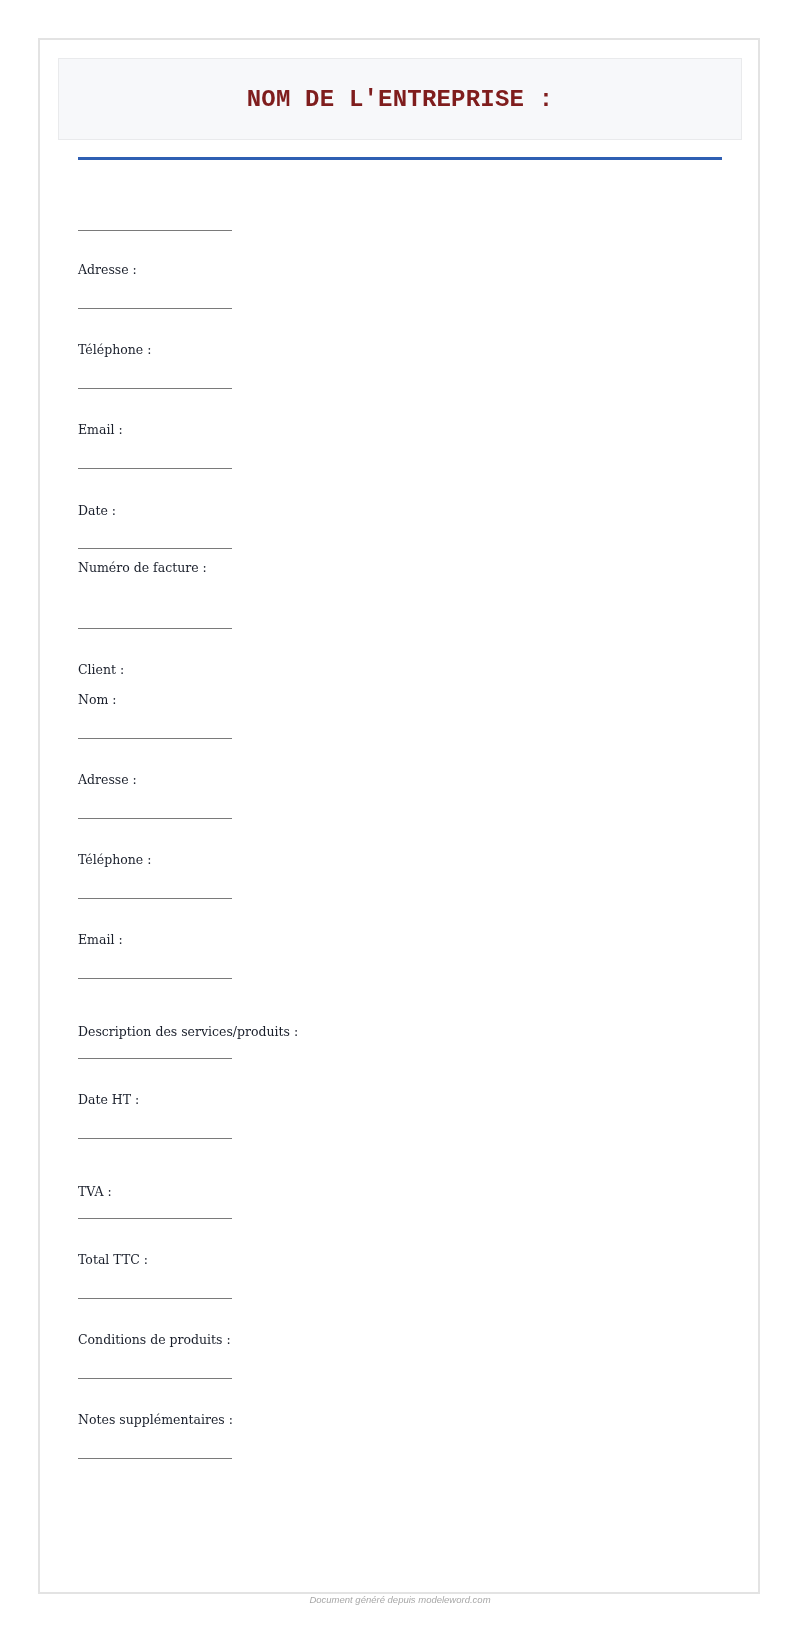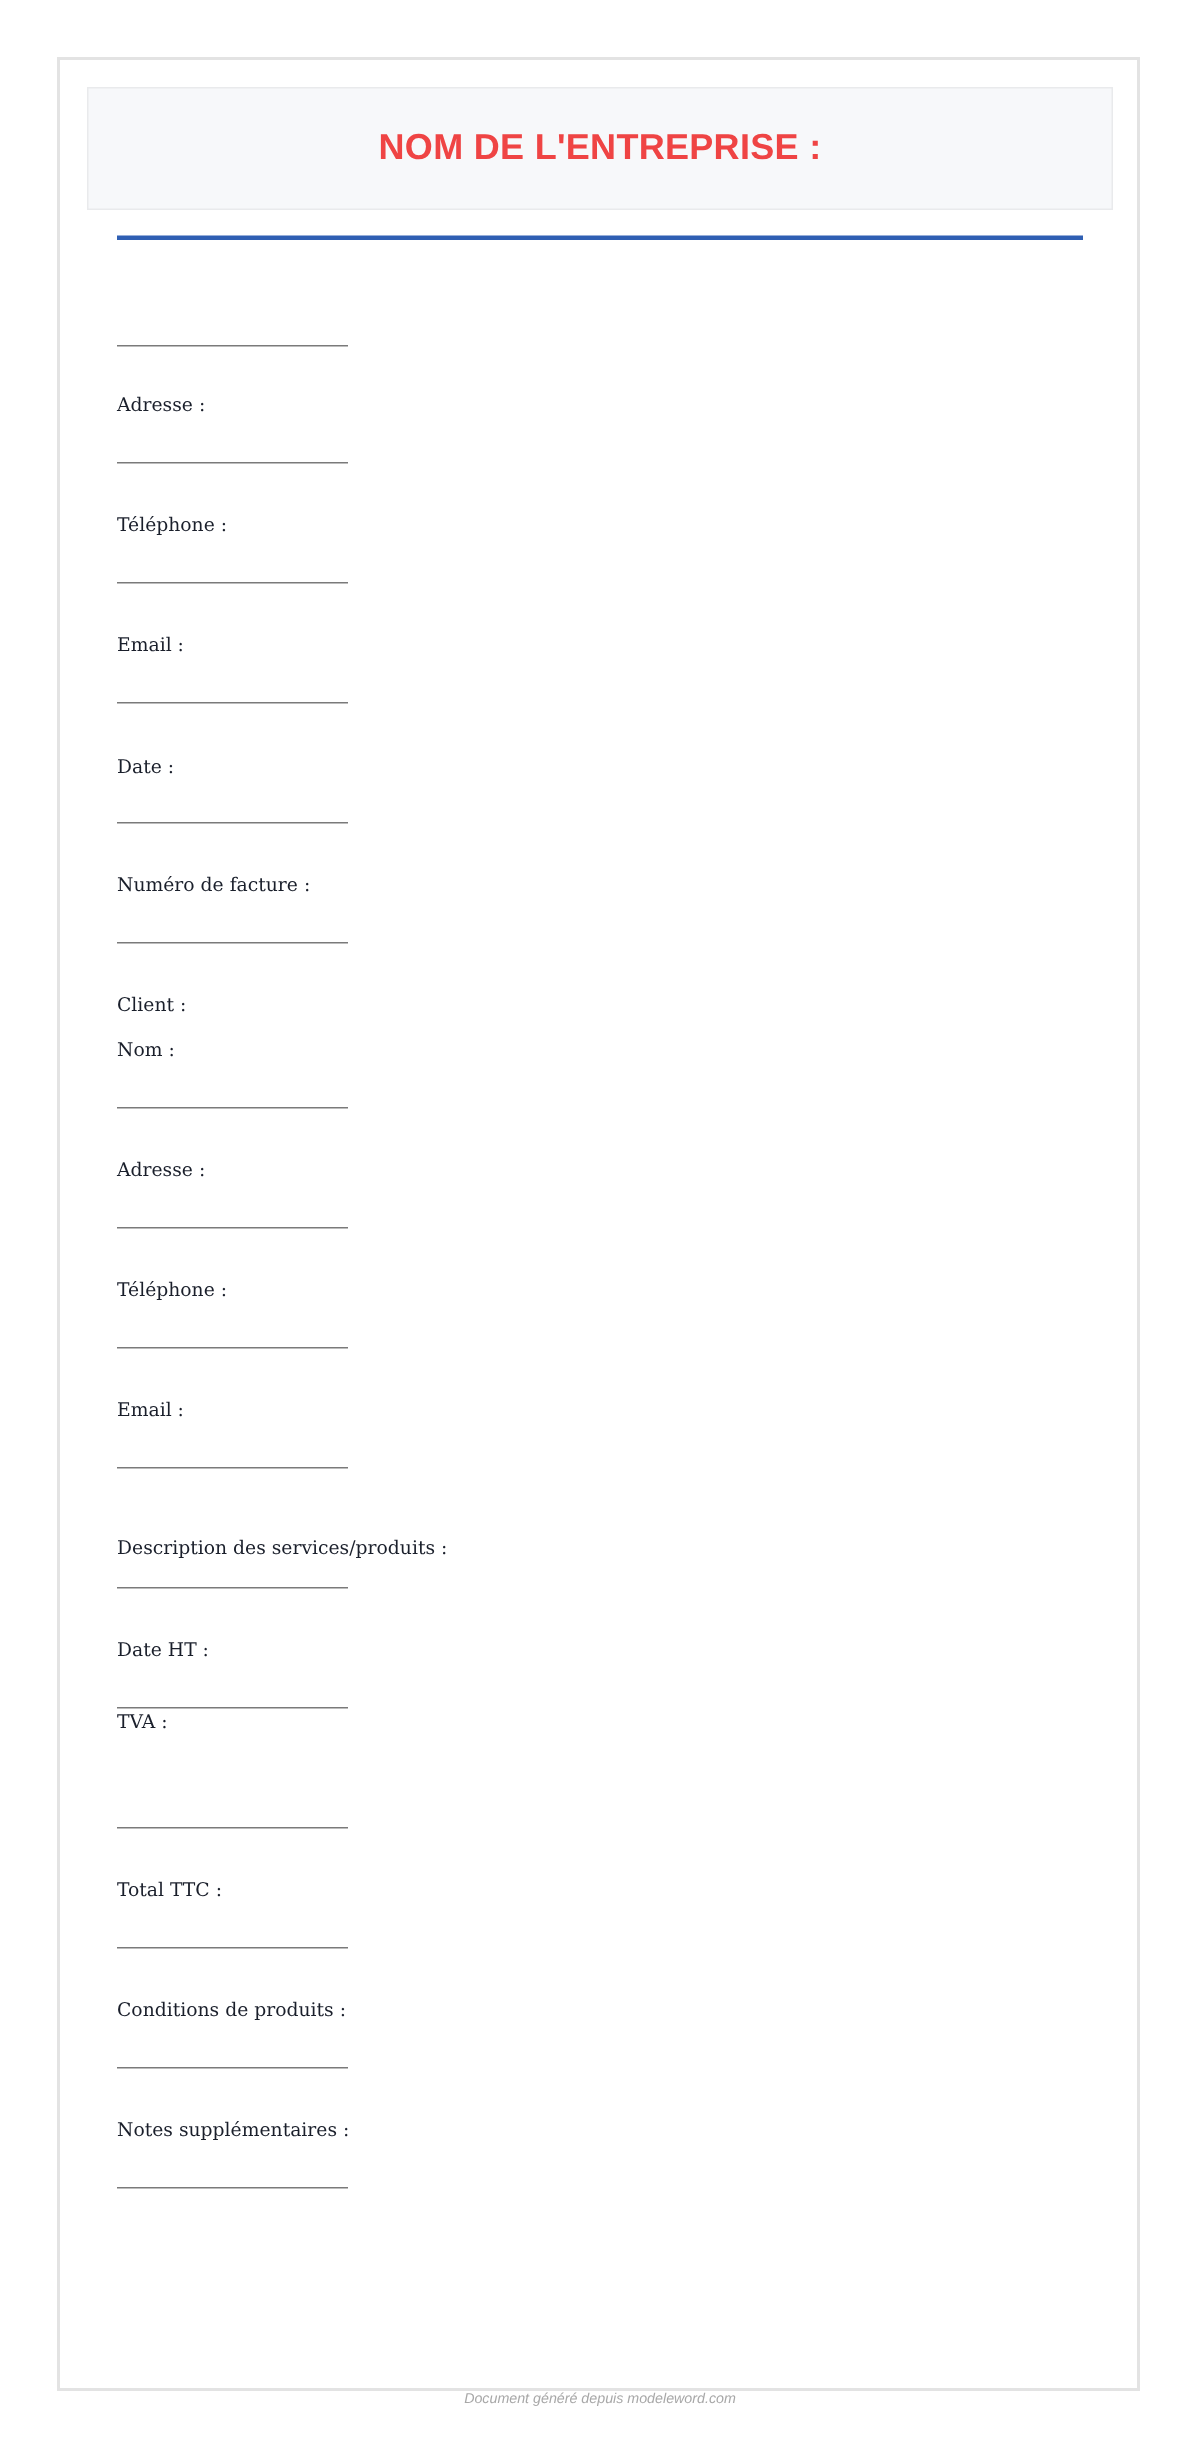--- a/index.html
+++ b/index.html
@@ -1,19 +1,19 @@
 <!DOCTYPE html>
 <html><head>
 <meta charset="utf-8">
 <style>
   html, body { margin:0; padding:0; background:#ffffff; }
   body { width:800px; height:1635px; position:relative; font-family:"DejaVu Serif", "Liberation Serif", serif; color:#1f2430; }
   .frame { position:absolute; left:38px; top:38px; width:722px; height:1556px; border:2px solid #e3e3e3; box-sizing:border-box; background:#fff; }
   .header { position:absolute; left:58px; top:58px; width:684px; height:82px; background:#f7f8fa; border:1px solid #e9eaec; box-sizing:border-box; display:flex; align-items:center; justify-content:center; }
-  .title { font-family:Liberation Sans, sans-serif; font-weight:bold; font-size:24px; color:#ef4444; letter-spacing:0.2px; }
+  .title { font-family:Liberation Mono, monospace; font-weight:bold; font-size:24px; color:#7f1d1d; letter-spacing:0.2px; }
   .rule { position:absolute; left:78px; top:157px; width:644px; height:3px; background:#2f5fb3; }
   .field-label { position:absolute; left:78px; font-weight:normal; font-size:12.5px; color:#1a1f2b; white-space:nowrap; }
   .field-line { position:absolute; left:78px; width:154px; height:0; border-top:1.5px solid #7a7a7a; }
   .footer { position:absolute; left:0; width:800px; top:1594px; text-align:center; font-family:"Liberation Sans", "DejaVu Sans", sans-serif; font-style:italic; font-size:9.5px; color:#a8a8a8; }
 </style>
 </head>
 <body>
 
 <div class="frame"></div>
 
@@ -30,21 +30,21 @@
 
 <div class="field-label" style="top:342px">Téléphone :</div>
 <div class="field-line" style="top:388px"></div>
 
 <div class="field-label" style="top:422px">Email :</div>
 <div class="field-line" style="top:468px"></div>
 
 <div class="field-label" style="top:503px">Date :</div>
 <div class="field-line" style="top:548px"></div>
 
-<div class="field-label" style="top:582px">Numéro de facture :</div>
+<div class="field-label" style="top:560px">Numéro de facture :</div>
 <div class="field-line" style="top:628px"></div>
 
 <div class="field-label" style="top:662px">Client :</div>
 
 <div class="field-label" style="top:692px">Nom :</div>
 <div class="field-line" style="top:738px"></div>
 
 <div class="field-label" style="top:772px">Adresse :</div>
 <div class="field-line" style="top:818px"></div>
 
@@ -53,21 +53,21 @@
 
 <div class="field-label" style="top:932px">Email :</div>
 <div class="field-line" style="top:978px"></div>
 
 <div class="field-label" style="top:1024px">Description des services/produits :</div>
 <div class="field-line" style="top:1058px"></div>
 
 <div class="field-label" style="top:1092px">Date HT :</div>
 <div class="field-line" style="top:1138px"></div>
 
-<div class="field-label" style="top:1140px">TVA :</div>
+<div class="field-label" style="top:1184px">TVA :</div>
 <div class="field-line" style="top:1218px"></div>
 
 <div class="field-label" style="top:1252px">Total TTC :</div>
 <div class="field-line" style="top:1298px"></div>
 
 <div class="field-label" style="top:1332px">Conditions de produits :</div>
 <div class="field-line" style="top:1378px"></div>
 
 <div class="field-label" style="top:1412px">Notes supplémentaires :</div>
 <div class="field-line" style="top:1458px"></div>

